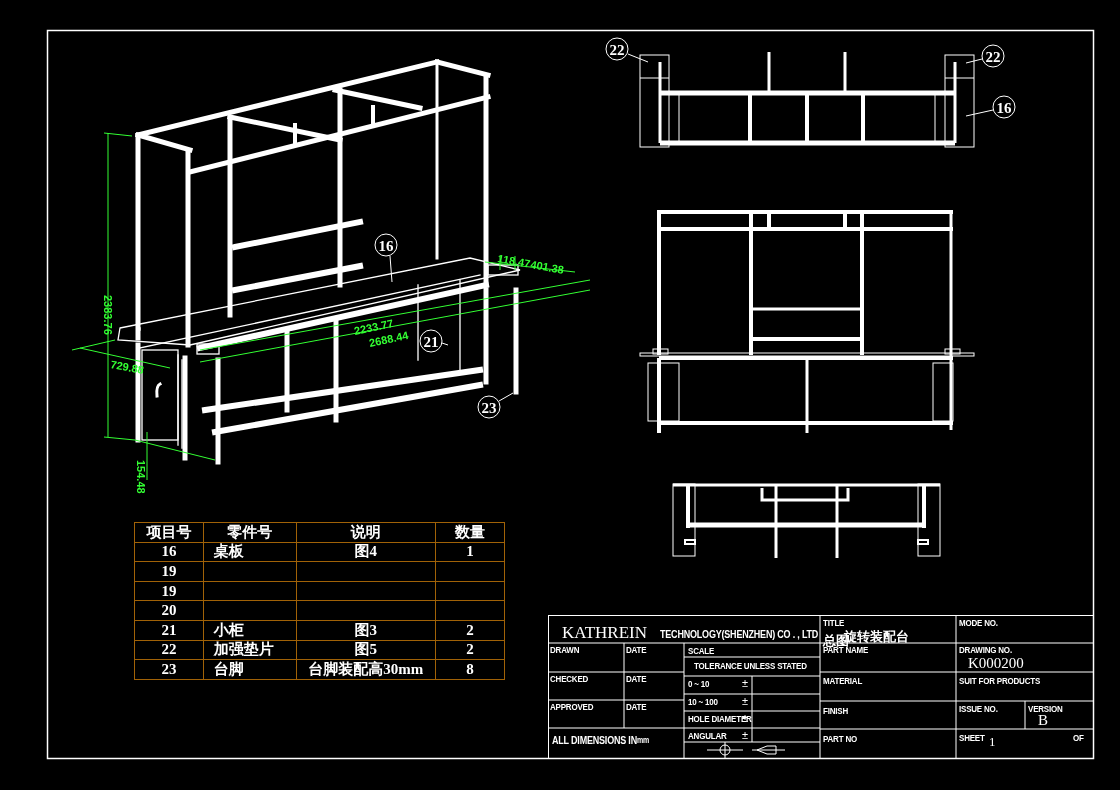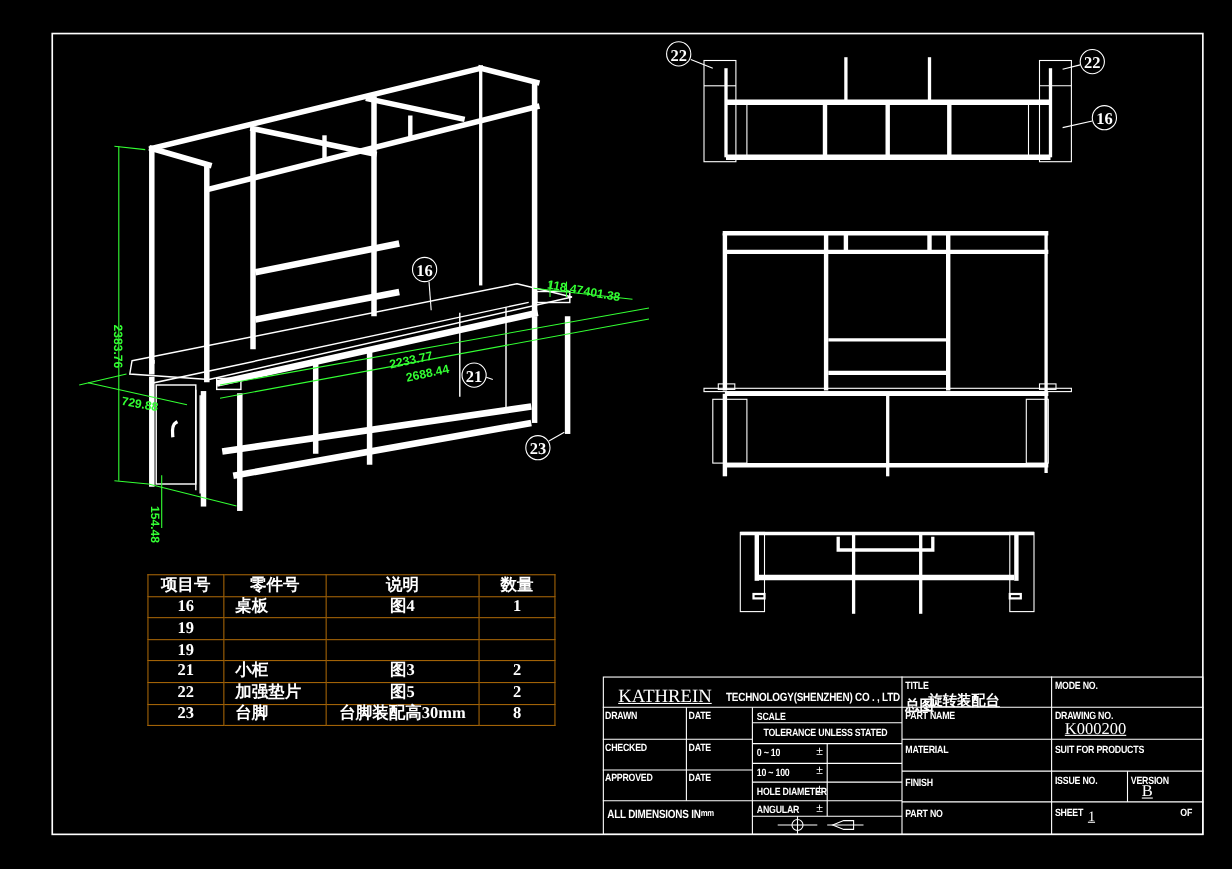--- a/index.html
+++ b/index.html
@@ -7,21 +7,21 @@
   #canvas { position:absolute; left:0; top:0; width:1120px; height:790px; }
   .dim-text { font-family:"Liberation Sans Narrow", "Liberation Sans", sans-serif; fill:#33ff33; font-weight:bold; }
   .balloon-text { font-family:"Liberation Serif", serif; fill:#fff; font-size:15px; font-weight:bold; }
   
   .bom { position:absolute; left:134px; top:522px; width:371px; border-collapse:collapse; }
   .bom td { border:1px solid #a16207; height:18.6px; padding:0; text-align:center; font-family:"Liberation Serif", serif; font-size:15px; font-weight:bold; color:#fff; line-height:17px;margin-top:13px; }
   .bom td.left { text-align:left; padding-left:10px; }
   
   .tb { position:absolute; font-family:"Liberation Sans", sans-serif; color:#fff; }
   .tb-small { font-size:8px; font-weight:bold; letter-spacing:-0.2px; transform:scaleY(1.2); transform-origin:left top; white-space:nowrap; }
-  .tb-big { font-family:"Liberation Serif", serif; font-size:16px; white-space:nowrap;text-decoration:underline; }
+  .tb-big { font-family:"Liberation Serif", serif; font-size:16px; white-space:nowrap; }
 </style>
 </head>
 <body>
 
 <svg id="canvas" width="1120" height="790" viewBox="0 0 1120 790">
 
   <rect x="47.5" y="30.5" width="1046" height="728" fill="none" stroke="#fff" stroke-width="1.5"></rect>
 
   <g stroke="#fff" fill="none" stroke-width="5" stroke-linecap="square">
 
@@ -235,20 +235,26 @@
         <td></td>
         <td></td>
       </tr>
   <tr>
         <td>19</td>
         <td class="left"></td>
         <td></td>
         <td></td>
       </tr>
   <tr>
+        <td>20</td>
+        <td class="left"></td>
+        <td></td>
+        <td></td>
+      </tr>
+  <tr>
         <td>21</td>
         <td class="left">小柜</td>
         <td>图3</td>
         <td>2</td>
       </tr>
   <tr>
         <td>22</td>
         <td class="left">加强垫片</td>
         <td>图5</td>
         <td>2</td>

